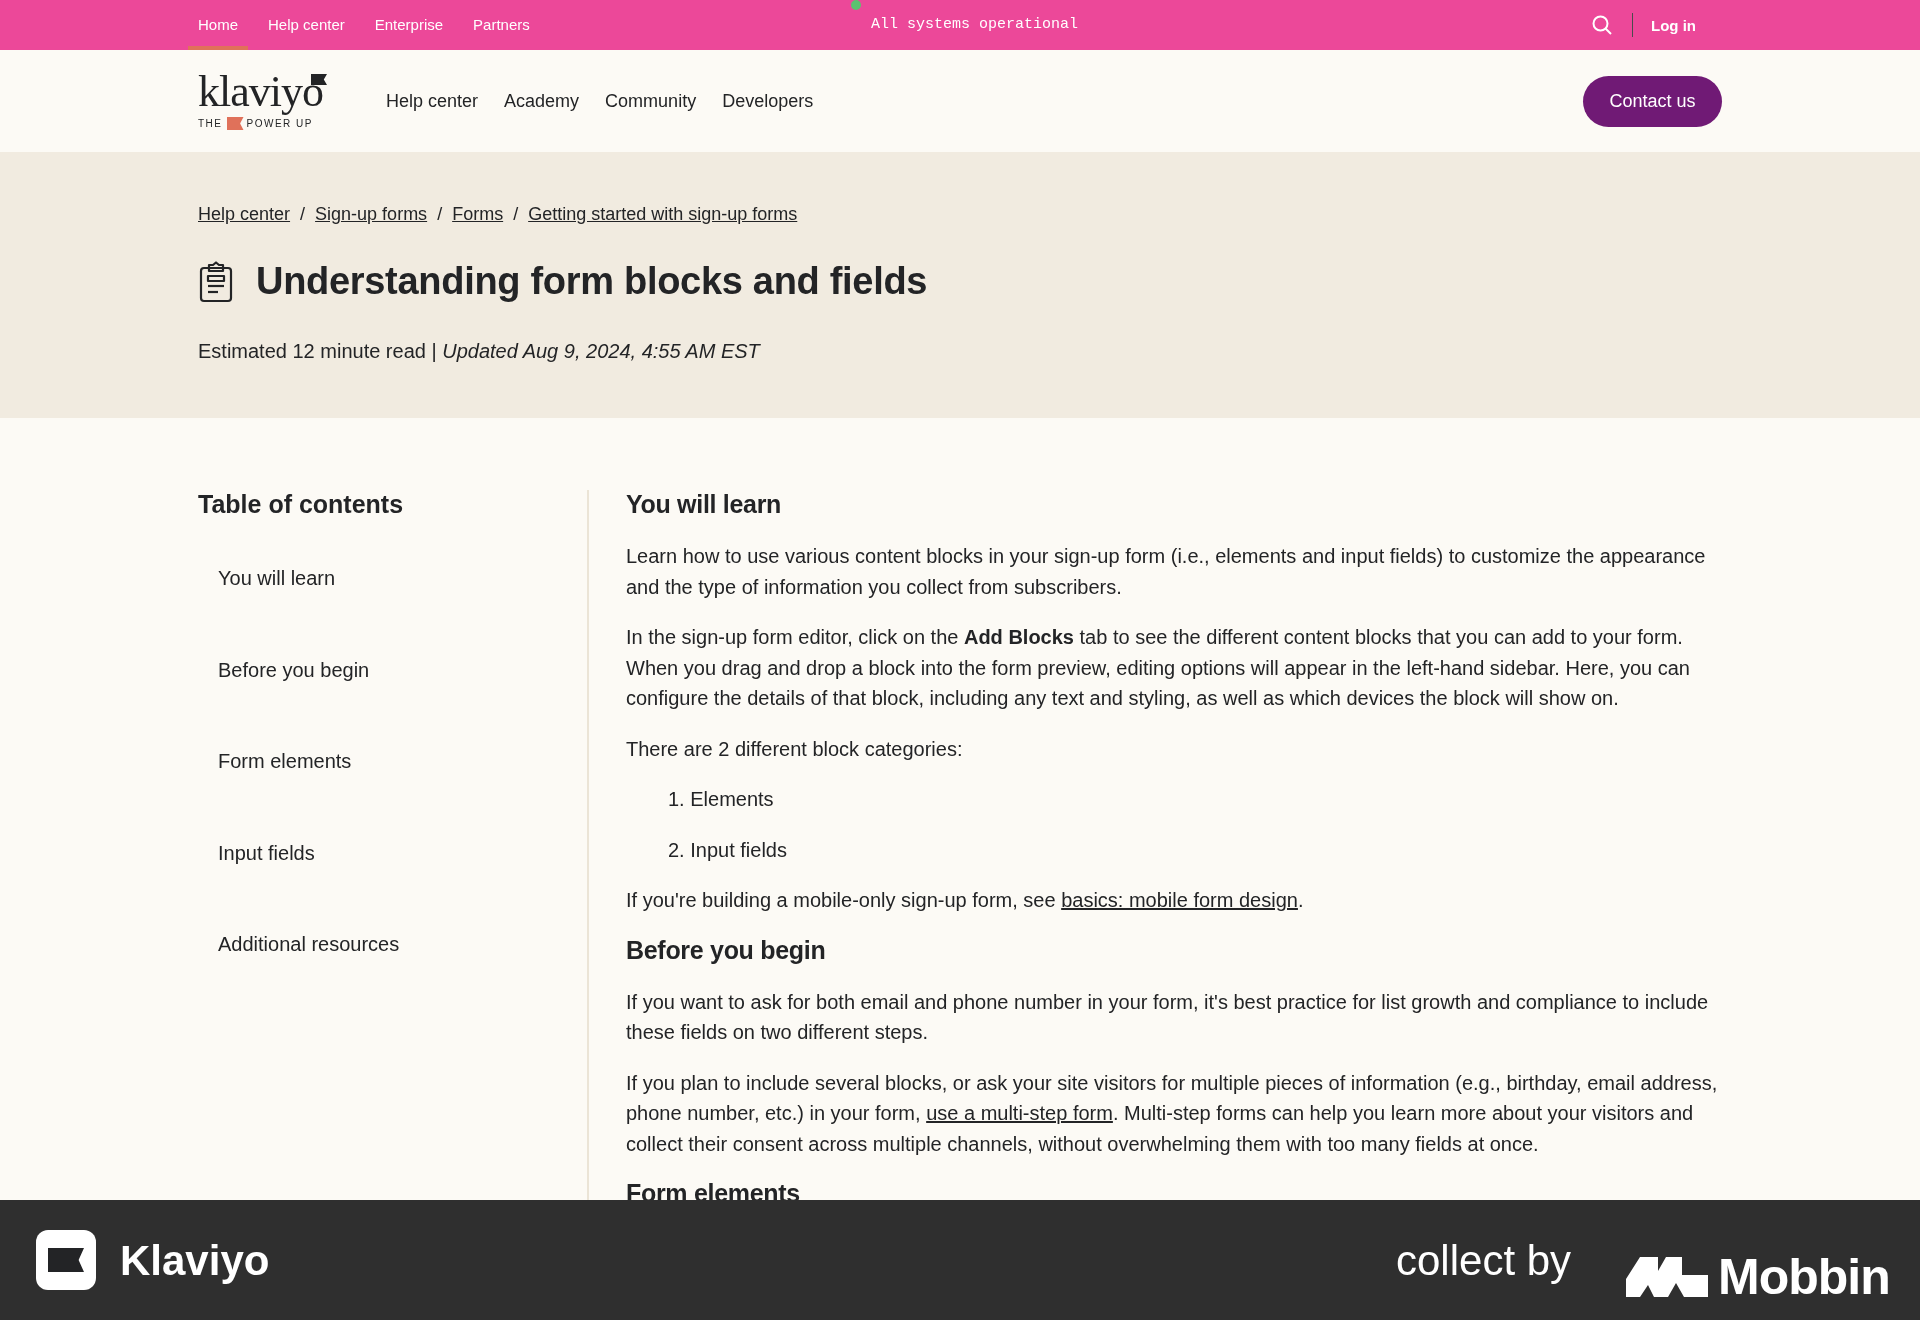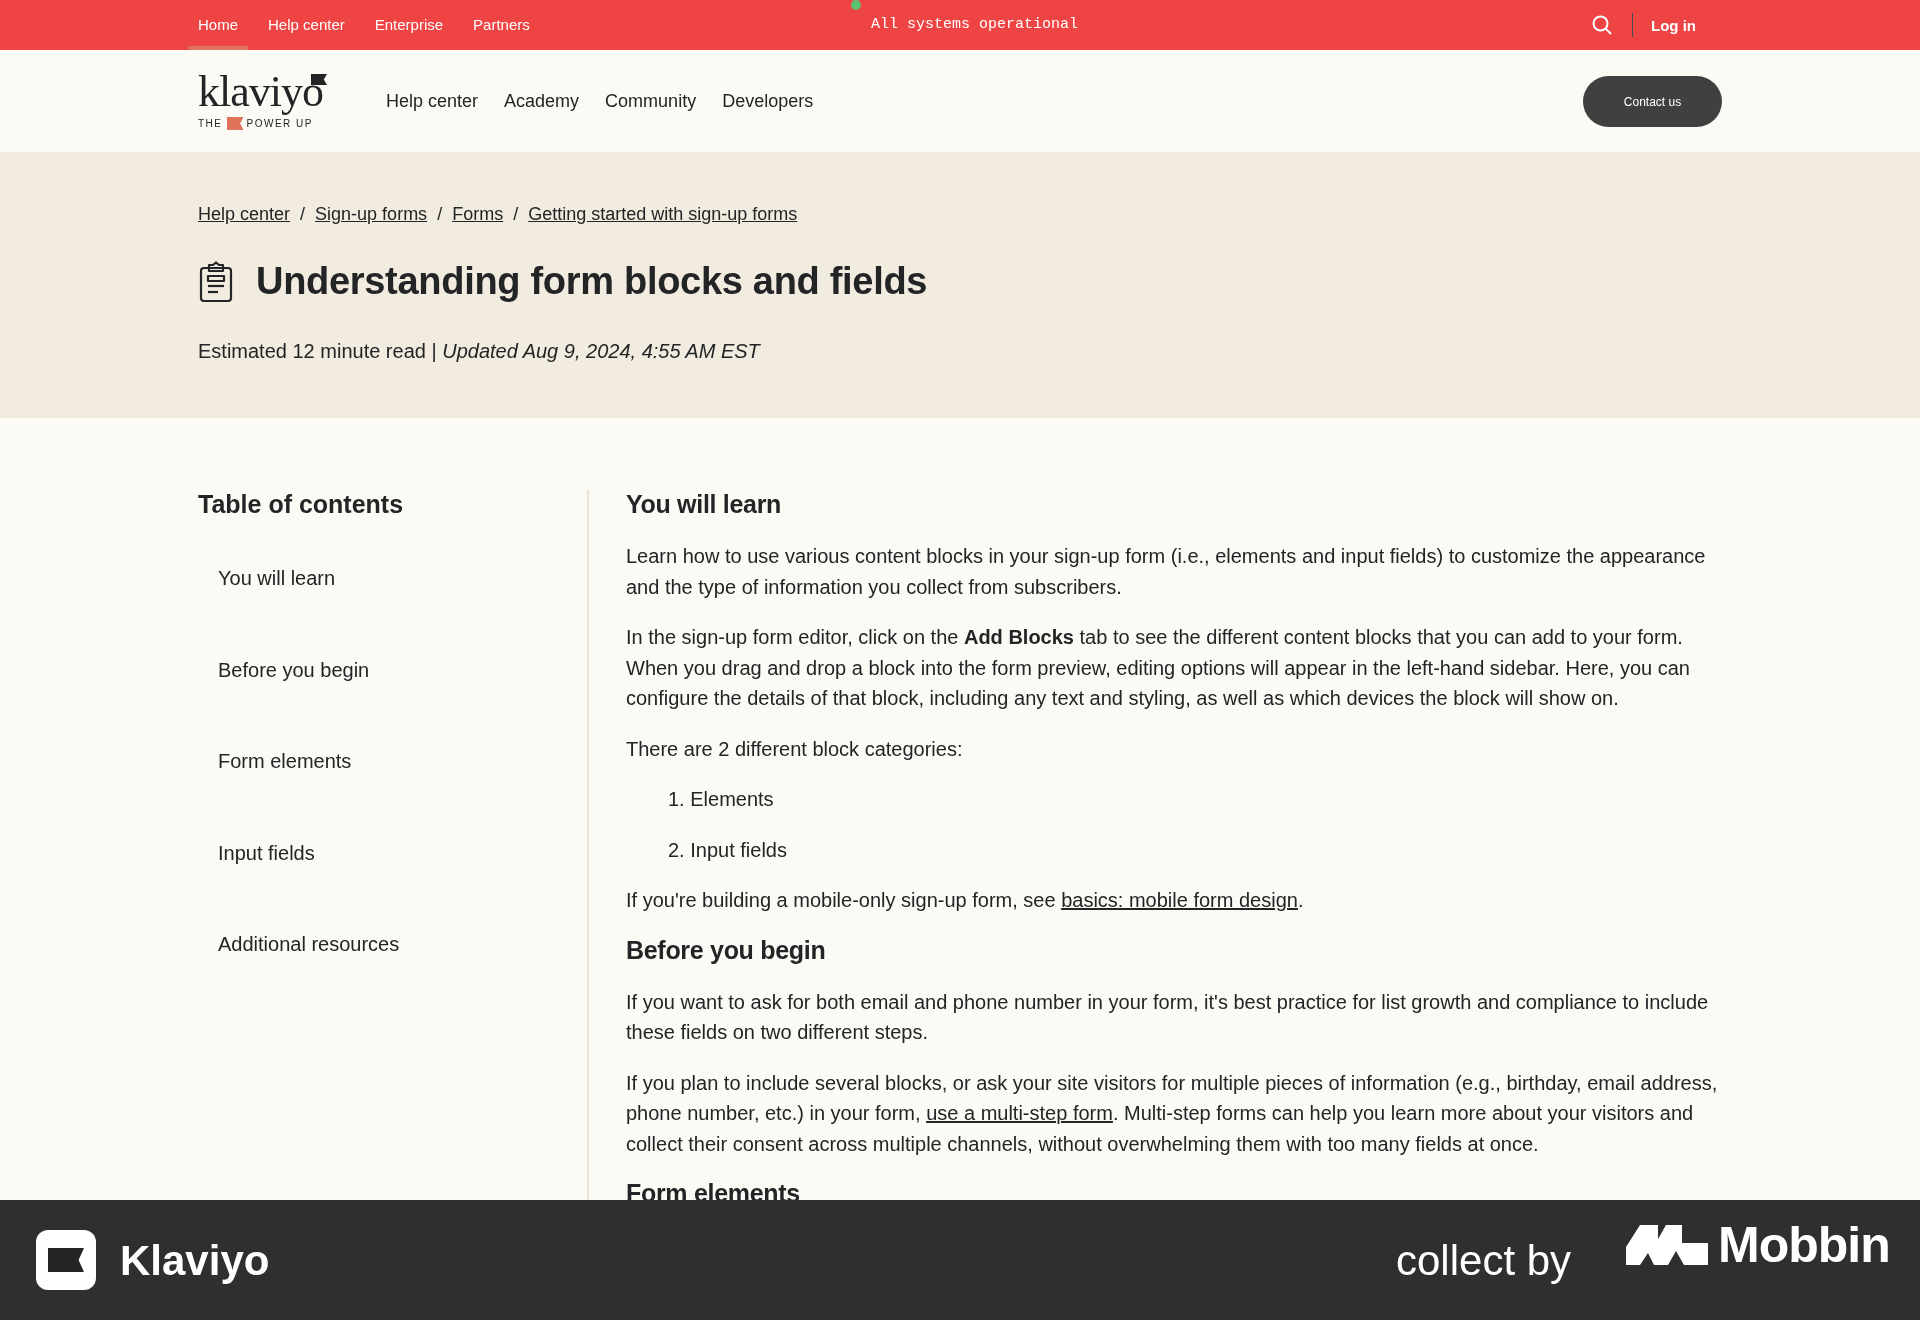--- a/index.html
+++ b/index.html
@@ -1,40 +1,40 @@
 <!DOCTYPE html>
 <html><head>
 <meta charset="utf-8">
 <style>
   * { box-sizing: border-box; margin: 0; padding: 0; }
   html, body { width: 1920px; height: 1320px; overflow: hidden; }
   body { background: #fcfaf5; font-family: "Liberation Sans", "DejaVu Sans", sans-serif; color: #232426; position: relative; }
 
   
-  .topbar { position: absolute; left: 0; top: 0; width: 1920px; height: 50px; background: #ef4444; color: #fff; }
+  .topbar { position: absolute; left: 0; top: 0; width: 1920px; height: 50px; background: #ec4899; color: #fff; }
   .topbar .nav { position: absolute; left: 188px; top: 0; height: 50px; display: flex; }
   .topbar .nav .item { position: relative; padding: 0 10px; margin-right: 10px; font-size: 15px; line-height: 50px; color: #fff; cursor: pointer; }
   .topbar .nav .item.active::after { content: ""; position: absolute; left: 0; right: 0; bottom: 0; height: 4px; background: #e0715a; }
   .topbar .status { position: absolute; left: 851px; top: 0; line-height: 50px; font-size: 15px; display: flex; align-items: flex-start; font-family: Liberation Mono, monospace; }
   .topbar .status .dot { width: 10px; height: 10px; border-radius: 50%; background: #5cc26f; margin-right: 10px; }
   .topbar .right { position: absolute; left: 1590px; top: 0; height: 50px; display: flex; align-items: center; }
   .topbar .search { width: 24px; height: 24px; margin-right: 18px; cursor: pointer; }
   .topbar .vsep { width: 1px; height: 24px; background: #4a4b4e; margin-right: 18px; }
   .topbar .login { font-size: 15px; font-weight: bold; color: #fff; cursor: pointer; }
 
   
   .header { position: absolute; left: 0; top: 50px; width: 1920px; height: 102px; background: #fcfaf5; }
   .logo { position: absolute; left: 198px; top: 20px; width: 160px; height: 70px; }
   .logo .word { font-family: "Liberation Serif", "DejaVu Serif", serif; font-size: 44px; line-height: 44px; color: #232426; letter-spacing: -1px; position: relative; display: inline-block; }
   .logo .flag { position: absolute; left: 113px; top: 4px; width: 16px; height: 11px; background: #232426; clip-path: polygon(0 0,100% 0,80% 50%,100% 100%,0 100%); }
   .logo .tag { margin-top: 3px; font-size: 10px; letter-spacing: 1.5px; color: #232426; display: flex; align-items: center; }
   .logo .tag .pf { display: inline-block; width: 17px; height: 13px; background: #e0715a; margin: 0 3px 0 4px; clip-path: polygon(0 0,100% 0,80% 50%,100% 100%,0 100%); }
   .mainnav { position: absolute; left: 386px; top: 0; height: 102px; display: flex; align-items: center; }
   .mainnav .item { font-size: 18px; color: #232426; margin-right: 26px; cursor: pointer; }
-  .contact { position: absolute; left: 1583px; top: 26px; width: 139px; height: 51px; border-radius: 26px; background: #404040; color: #fff; font-size: 12px; display: flex; align-items: center; justify-content: center; cursor: pointer; }
+  .contact { position: absolute; left: 1583px; top: 26px; width: 139px; height: 51px; border-radius: 26px; background: #701a75; color: #fff; font-size: 18px; display: flex; align-items: center; justify-content: center; cursor: pointer; }
 
   
   .hero { position: absolute; left: 0; top: 152px; width: 1920px; height: 266px; background: #f1ebe0; }
   .crumbs { position: absolute; left: 198px; top: 52px; font-size: 18px; display: flex; align-items: center; }
   .crumbs a { color: #232426; text-decoration: underline; cursor: pointer; }
   .crumbs .sep { margin: 0 10px; }
   .titlerow { position: absolute; left: 198px; top: 108px; display: flex; align-items: flex-end; }
   .titlerow svg { width: 36px; height: 42px; margin-right: 22px; }
   .titlerow h1 { font-size: 38px; font-weight: bold; color: #232426; letter-spacing: -0.3px; }
   .meta { position: absolute; left: 198px; top: 188px; font-size: 20px; color: #232426; }
@@ -51,21 +51,21 @@
   .article a { color: #232426; text-decoration: underline; cursor: pointer; }
   .article ol { list-style: none; margin-left: 42px; }
   .article ol li { font-size: 20px; line-height: 30.5px; margin-bottom: 20px; }
 
   
   .footer { position: absolute; left: 0; top: 1200px; width: 1920px; height: 120px; background: #2f2f2f; }
   .fbadge { position: absolute; left: 36px; top: 30px; width: 60px; height: 60px; border-radius: 12px; background: #fff; }
   .fbadge .fl { position: absolute; left: 12px; top: 18px; width: 36px; height: 24px; background: #232426; clip-path: polygon(0 0,100% 0,85% 50%,100% 100%,0 100%); }
   .fname { position: absolute; left: 120px; top: 36px; font-size: 42px; color: #fff; font-weight: bold; line-height: 50px; }
   .curated { position: absolute; left: 1396px; top: 36px; font-size: 42px; color: #fff; line-height: 50px; }
-  .mobbin { position: absolute; left: 1626px; top: 20px; display: flex; align-items: center; }
+  .mobbin { position: absolute; left: 1626px; top: 52px; display: flex; align-items: center; }
   .mobbin svg { width: 82px; height: 40px; margin-right: 10px; }
   .mobbin span { font-size: 50px; font-weight: bold; color: #fff; line-height: 50px; letter-spacing: -1px; }
 </style>
 </head>
 <body>
 
 <div class="topbar">
   <div class="nav">
     <div class="item active">Home</div>
     <div class="item">Help center</div>

